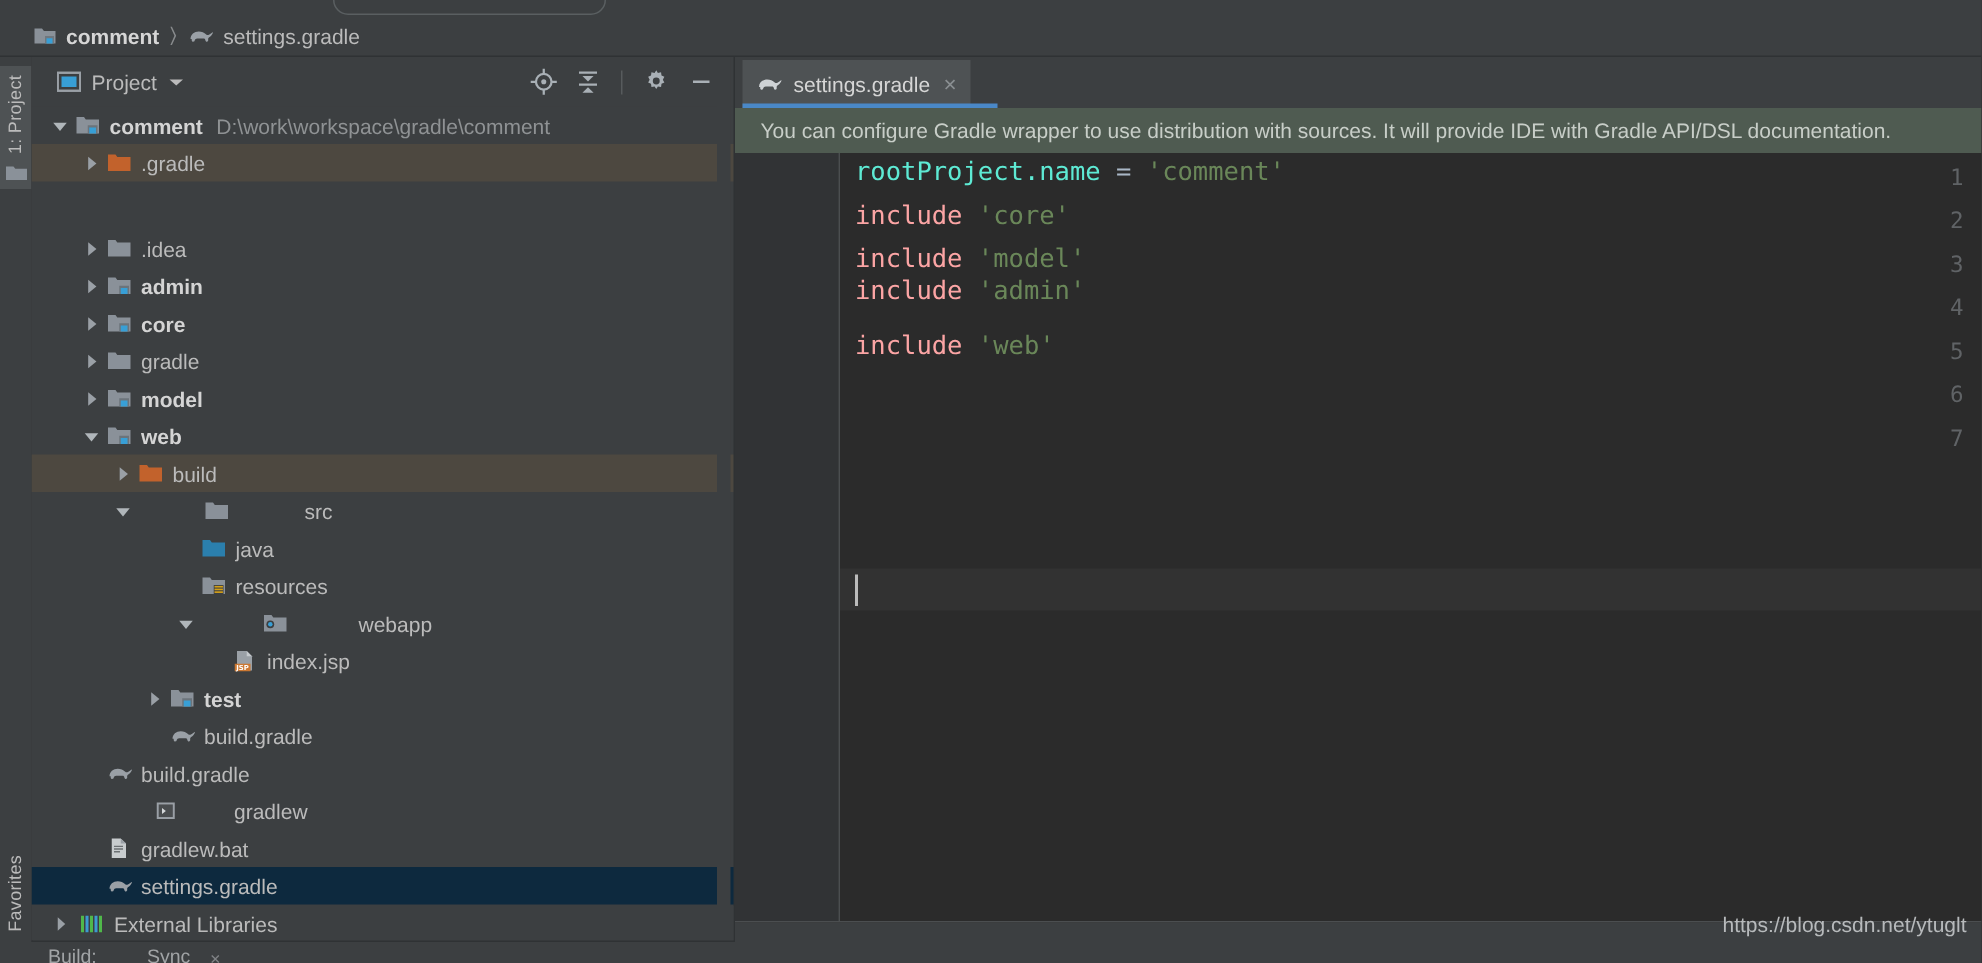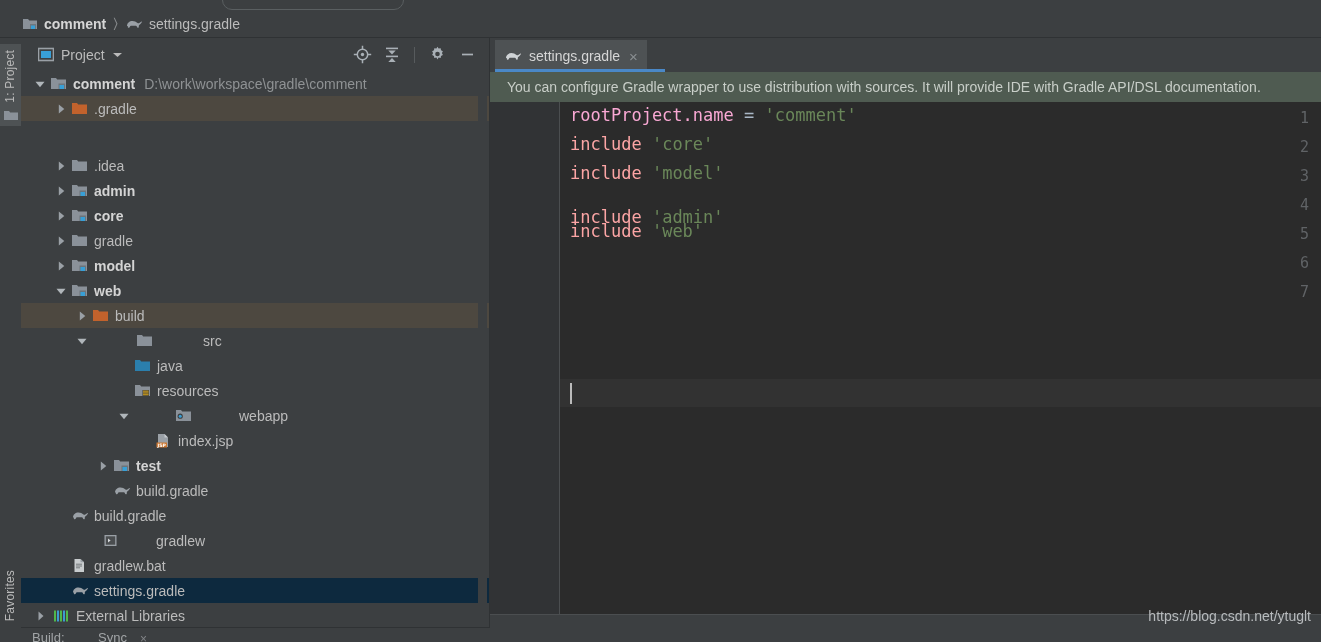--- a/index.html
+++ b/index.html
@@ -84,21 +84,21 @@
 
   #banner{position:absolute;left:0;top:34px;width:831px;height:30px;background:#4f5b51;
     display:flex;align-items:center;overflow:hidden;}
   #banner-text{font-size:14px;color:#c8cec8;margin-left:17px;white-space:nowrap;}
 
   #code-area{position:absolute;left:0;top:64px;width:831px;height:512px;background:#2b2b2b;}
   #gutter{position:absolute;left:0;top:0;width:69px;height:512px;background:#313335;}
   #gutter-border{position:absolute;left:69px;top:0;width:1px;height:512px;background:#4b4e50;}
   .ln{position:absolute;right:12px;font-family:"DejaVu Sans Mono", monospace;font-size:15px;color:#606366;}
   .cl{position:absolute;left:80px;font-family:"DejaVu Sans Mono", monospace;font-size:17px;white-space:pre;}
-  .k-prop{color:#f9a8d4;}
+  .k-prop{color:#5eead4;}
   .k-op{color:#a9b7c6;}
   .k-str{color:#6a8759;}
   .k-id{color:#fca5a5;}
   #caret-line{position:absolute;left:70px;top:277px;width:761px;height:28px;background:#323232;}
   #caret{position:absolute;left:80px;top:281px;width:2px;height:21px;background:#bbbbbb;}
 
   #editor-bottom-sep{position:absolute;left:0;top:576px;width:831px;height:1px;background:#4b4e50;}
   #editor-footer{position:absolute;left:0;top:577px;width:831px;height:27px;background:#3c3f41;}
   #watermark{position:absolute;right:10px;top:608px;font-size:14px;color:#b7babc;}
 
@@ -513,21 +513,21 @@
     <div class="ln" style="top: 7px;">1</div>
         <div class="ln" style="top: 36px;">2</div>
         <div class="ln" style="top: 65px;">3</div>
         <div class="ln" style="top: 94px;">4</div>
         <div class="ln" style="top: 123px;">5</div>
         <div class="ln" style="top: 152px;">6</div>
         <div class="ln" style="top: 181px;">7</div>
         <div class="cl" style="top: 3px;"><span class="k-prop">rootProject.name</span><span class="k-id"> </span><span class="k-op">=</span><span class="k-id"> </span><span class="k-str">'comment'</span></div>
         <div class="cl" style="top: 32px;"><span class="k-id">include</span><span class="k-id"> </span><span class="k-str">'core'</span></div>
         <div class="cl" style="top: 61px;"><span class="k-id">include</span><span class="k-id"> </span><span class="k-str">'model'</span></div>
-        <div class="cl" style="top: 105px;"><span class="k-id">include</span><span class="k-id"> </span><span class="k-str">'admin'</span></div>
+        <div class="cl" style="top: 82px;"><span class="k-id">include</span><span class="k-id"> </span><span class="k-str">'admin'</span></div>
         <div class="cl" style="top: 119px;"><span class="k-id">include</span><span class="k-id"> </span><span class="k-str">'web'</span></div>
         <div class="cl" style="top: 148px;"></div>
         <div class="cl" style="top: 177px;"></div>
       </div>
 
     <div id="editor-bottom-sep"></div>
     <div id="editor-footer"></div>
   </div>
 
   <div id="watermark">https://blog.csdn.net/ytuglt</div>

